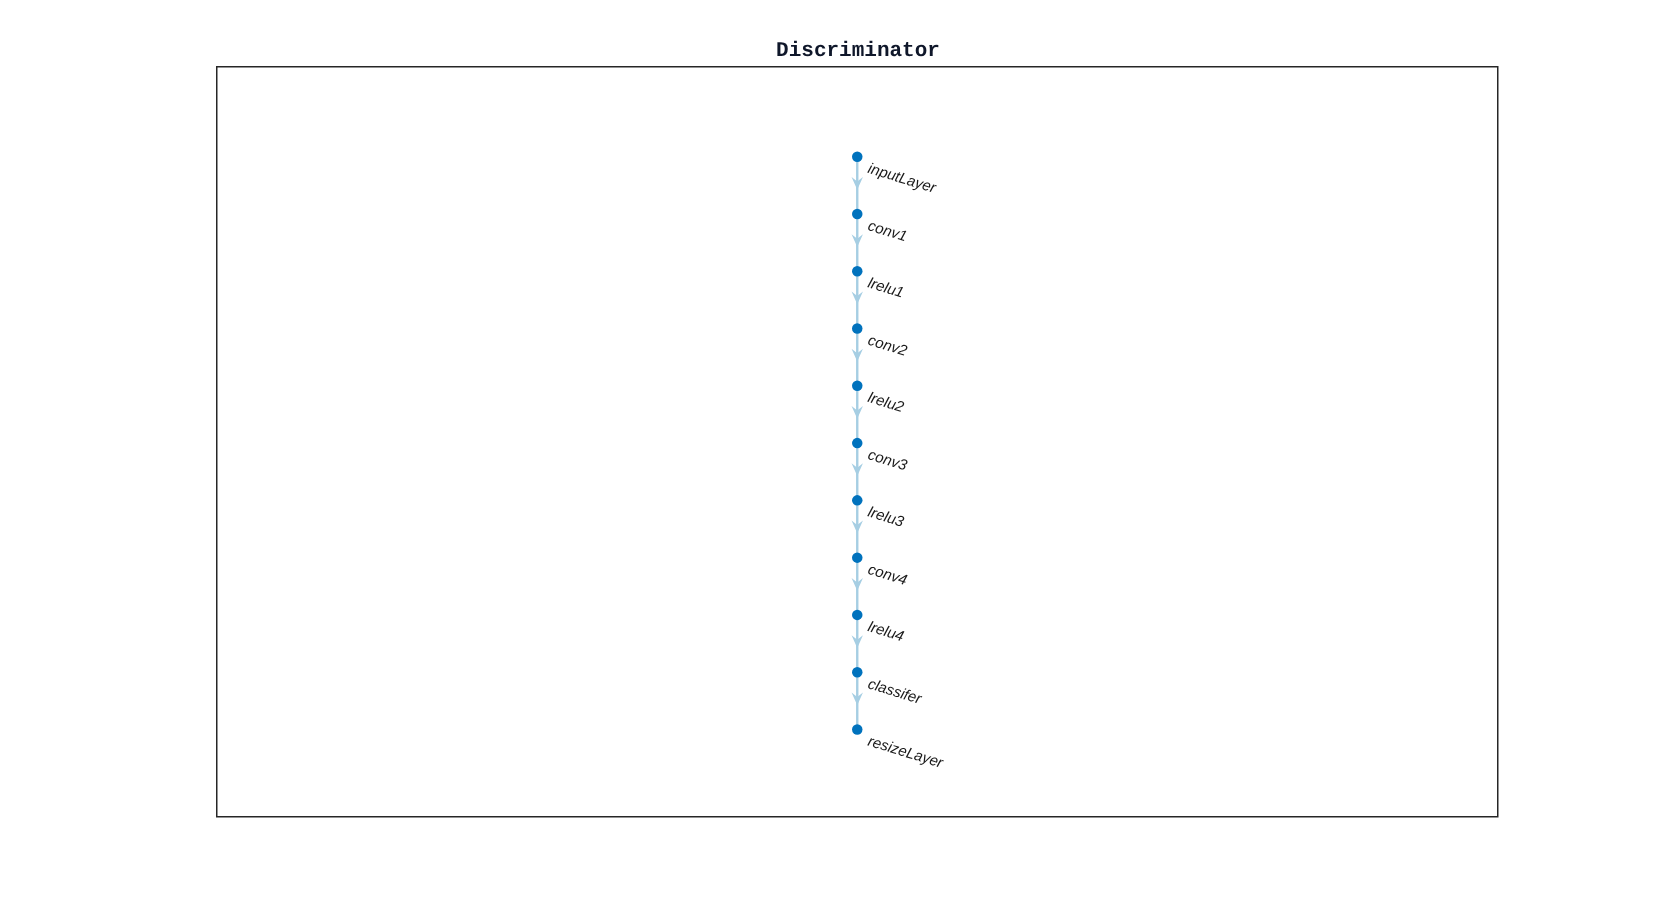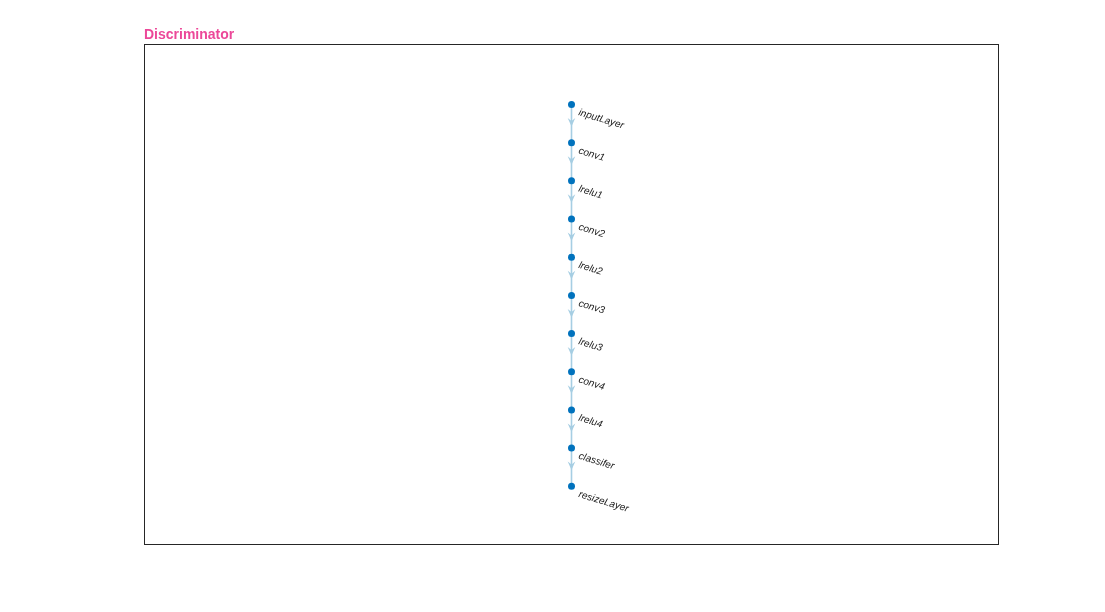--- a/index.html
+++ b/index.html
@@ -13,26 +13,26 @@
     height: 612px;
     background: #ffffff;
     overflow: hidden;
     font-family: "Liberation Sans", sans-serif;
   }
   #plot-title {
     position: absolute;
     left: 144px;
     top: 27px;
     width: 856px;
-    text-align: left;
-    font-family: Liberation Sans, sans-serif;
+    text-align: center;
+    font-family: Liberation Mono, monospace;
     font-weight: bold;
     font-size: 14px;
     line-height: 14px;
-    color: #ec4899;
+    color: #0f172a;
   }
   #axes-box {
     position: absolute;
     left: 144px;
     top: 44px;
     width: 855px;
     height: 501px;
     border: 1px solid #262626;
     background: #ffffff;
     box-sizing: border-box;

